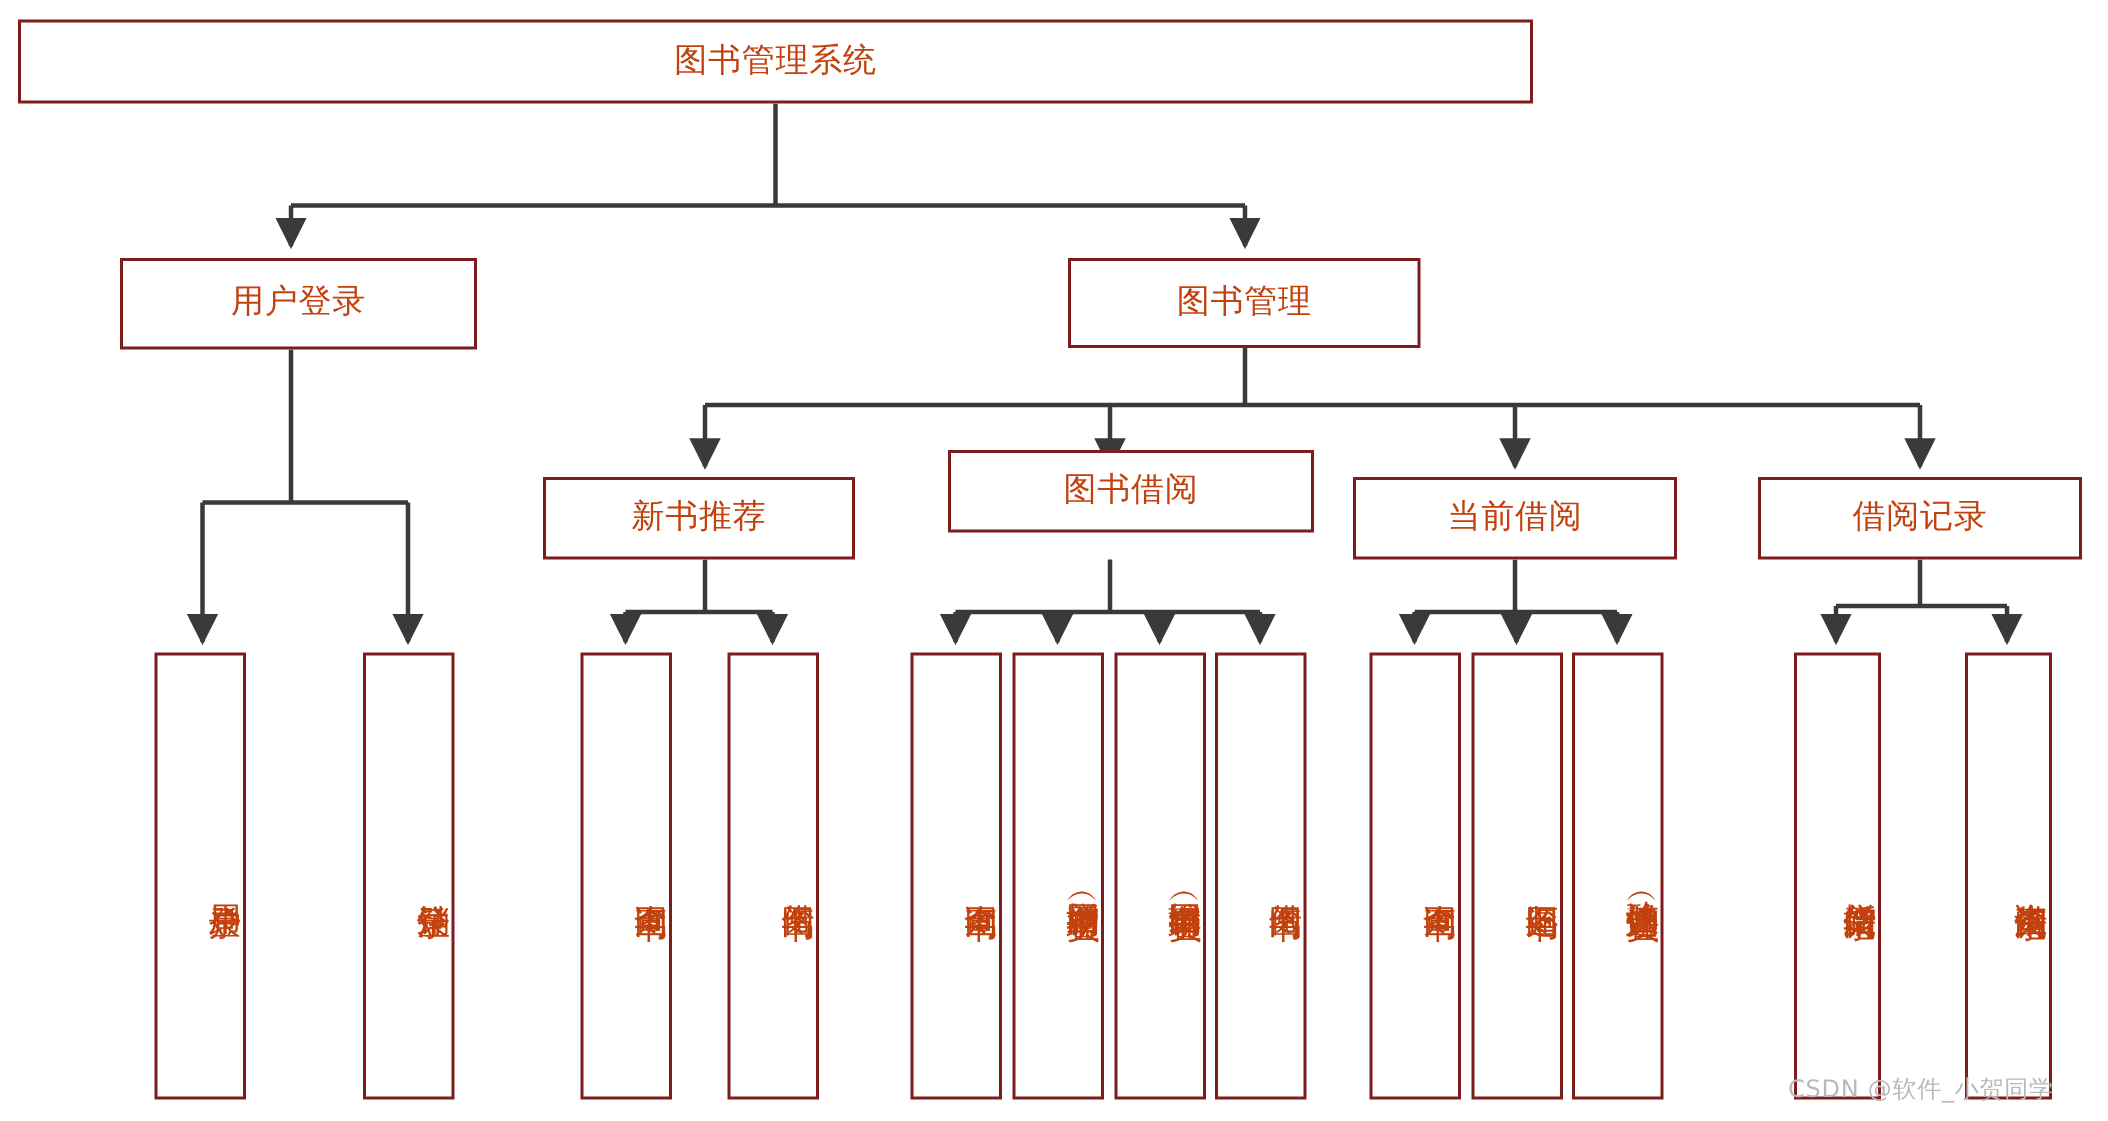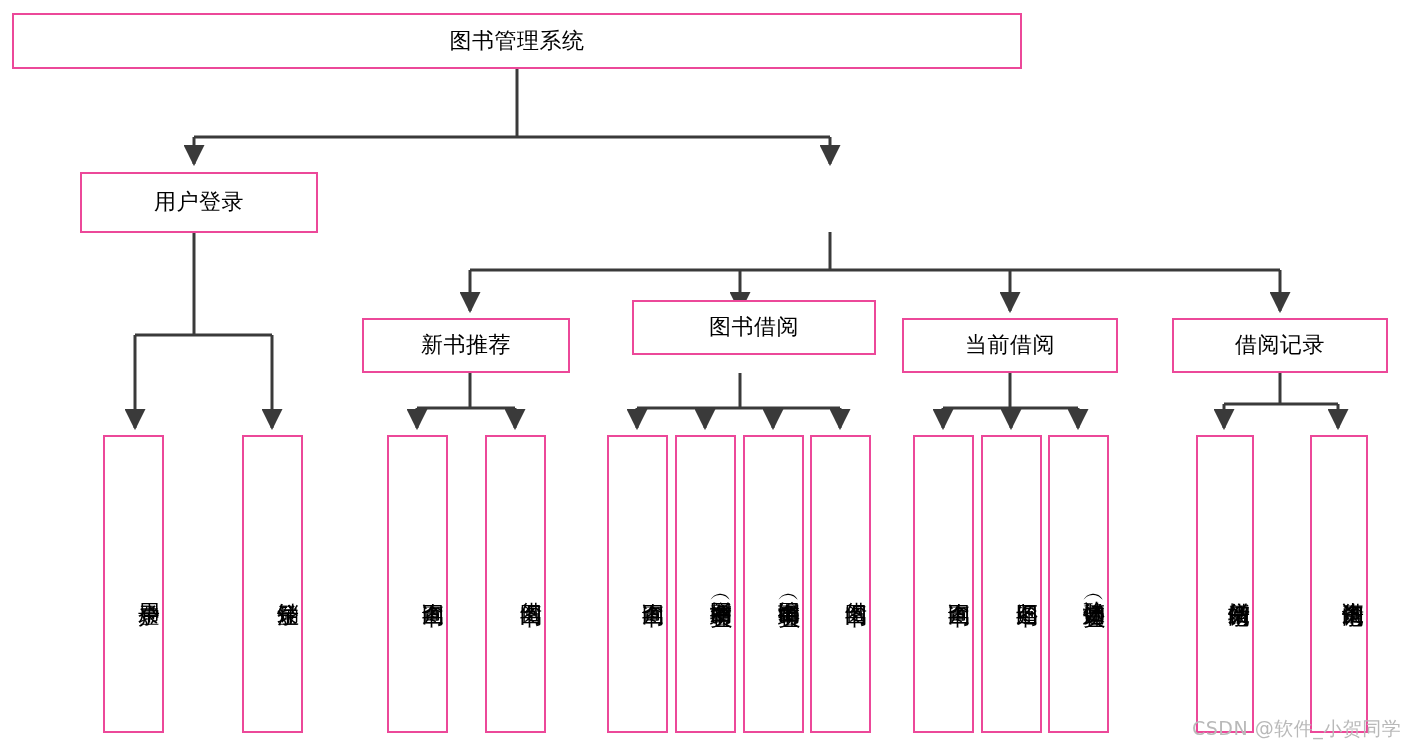--- a/index.html
+++ b/index.html
@@ -22,25 +22,25 @@
     position: absolute;
     left: 0;
     top: 0;
     width: 1405px;
     height: 747px;
   }
   .node {
     position: absolute;
     box-sizing: border-box;
     background: #ffffff;
-    border: 2px solid #ec4899;
+    border: 2px solid #7f1d1d;
     display: flex;
     align-items: center;
     justify-content: center;
-    color: #000000;
+    color: #c2410c;
   }
   .node-h {
     font-size: 22px;
     line-height: 1.2;
     letter-spacing: 0.5px;
     white-space: nowrap;
   }
   .node-v {
     font-size: 22px;
     line-height: 1.18;
@@ -53,21 +53,21 @@
   }
   .node-v .vtext {
     writing-mode: vertical-rl;
     text-orientation: upright;
     display: block;
     text-align: center;
   }
   .watermark {
     position: absolute;
     color: #b9b9b9;
-    font-size: 19px;
+    font-size: 16px;
     white-space: nowrap;
     letter-spacing: 0.5px;
   }
 </style>
 </head>
 <body>
 
 <div id="canvas">
 
   <svg id="diagram-svg" viewBox="0 0 1405 747" xmlns="http://www.w3.org/2000/svg">
@@ -120,20 +120,23 @@
     </g>
   </svg>
 
   <div class="node node-h" style="left:12px; top:13px; width:1010px; height:56px;">
     <span>图书管理系统</span>
   </div>
 
   <div class="node node-h" style="left:80px; top:172px; width:238px; height:61px;">
     <span>用户登录</span>
   </div>
+  <div class="node node-h" style="left:712px; top:172px; width:235px; height:60px;">
+    <span>图书管理</span>
+  </div>
 
   <div class="node node-h" style="left:362px; top:318px; width:208px; height:55px;">
     <span>新书推荐</span>
   </div>
   <div class="node node-h" style="left:632px; top:300px; width:244px; height:55px;">
     <span>图书借阅</span>
   </div>
   <div class="node node-h" style="left:902px; top:318px; width:216px; height:55px;">
     <span>当前借阅</span>
   </div>

